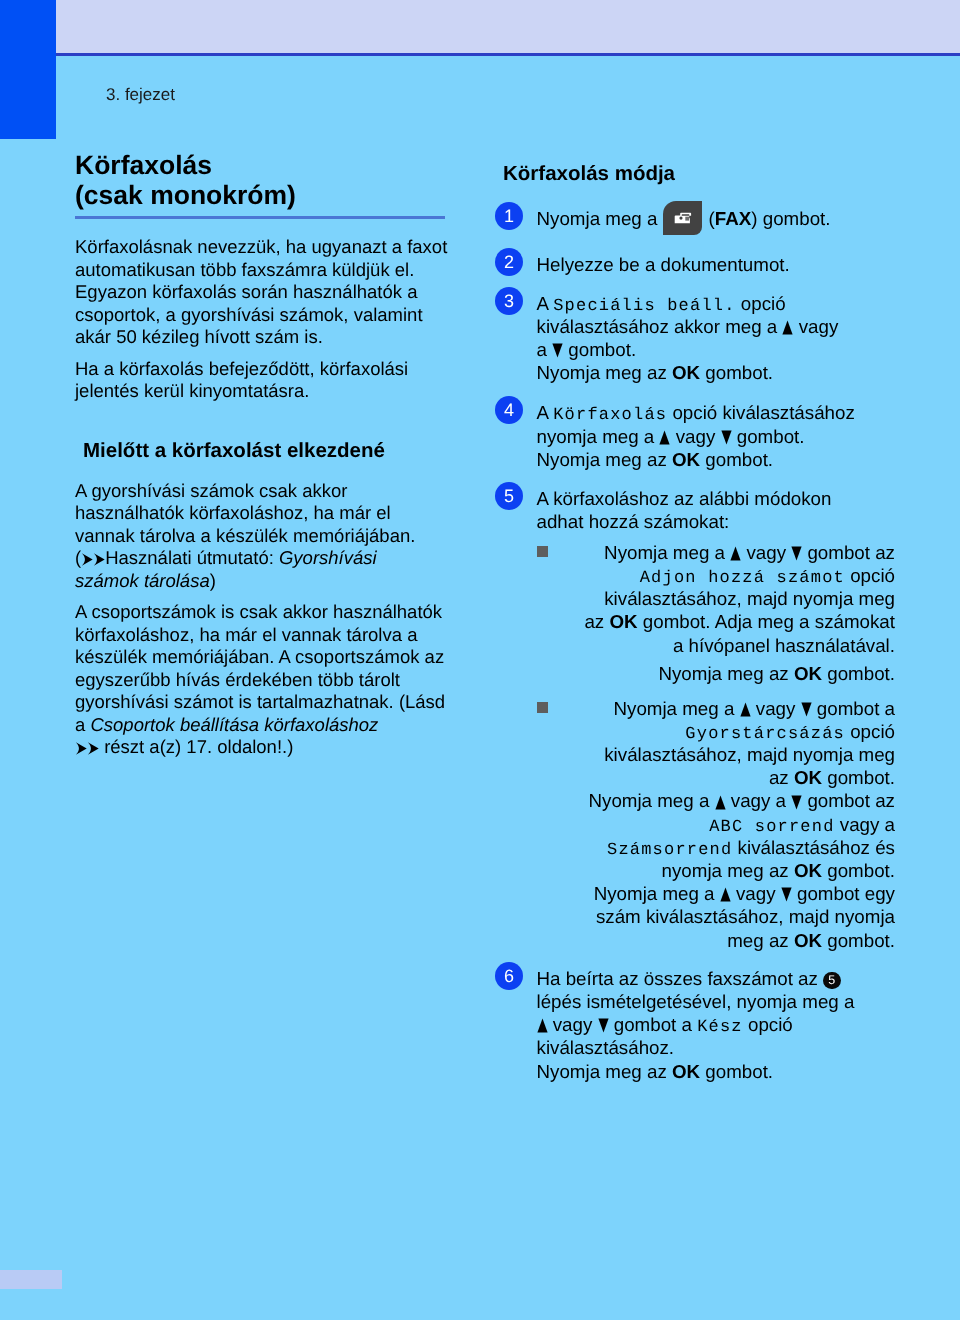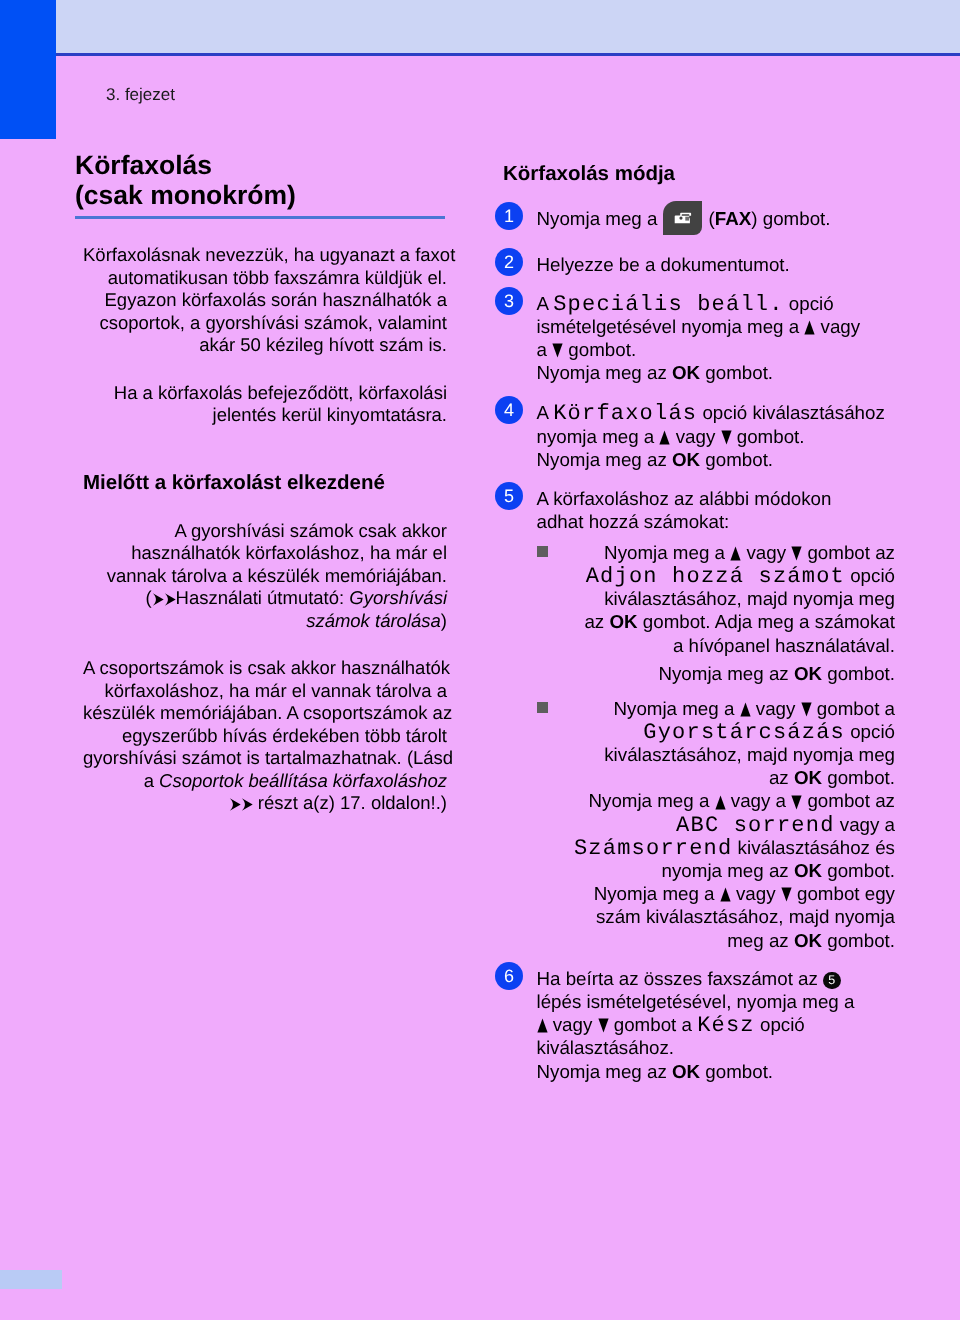--- a/index.html
+++ b/index.html
@@ -1,43 +1,43 @@
 <!DOCTYPE html>
 <html><head>
 <meta charset="utf-8">
 <title>Körfaxolás (csak monokróm)</title>
 <style>
   html,body{margin:0;padding:0;}
   body{width:960px;height:1320px;background:#ffffff;-webkit-font-smoothing:antialiased;text-rendering:geometricPrecision;
        font-family:"Liberation Sans",sans-serif;color:#000;}
-  .page{position:relative;width:960px;height:1320px;overflow:hidden;background:#f0abfc;}
+  .page{position:relative;width:960px;height:1320px;overflow:hidden;background:#7dd3fc;}
 
   
   .hdr-band{position:absolute;left:0;top:0;width:960px;height:53px;background:#ccd5f5;}
   .hdr-rule{position:absolute;left:0;top:53px;width:960px;height:3px;background:#2b3fc4;}
   .hdr-tab{position:absolute;left:0;top:0;width:56px;height:139px;background:#0050f5;}
   .chapter{position:absolute;left:106px;top:85px;font-size:17px;line-height:19px;color:#1a1a1a;}
 
   
   h1.title{margin:0;position:absolute;left:75px;top:150px;width:430px;
            font-size:26.5px;line-height:30px;font-weight:bold;}
   .title-rule{position:absolute;left:75px;top:216px;width:370px;height:3px;background:#4a76d4;}
 
   
   .colL{position:absolute;left:75px;top:236px;width:380px;}
   .colR{position:absolute;left:495px;top:155px;width:400px;}
 
   .ln{font-size:18.5px;line-height:22.5px;white-space:nowrap;}
   .colR .ln{line-height:23.2px;height:23.2px;overflow:visible;font-size:18.75px;}
-  .para{margin:8px;text-align:right;}
+  .para{margin:0;}
   .gap{height:9px;}
   h2.sub{margin:8px;font-size:20.5px;line-height:21.25px;font-weight:bold;white-space:nowrap;}
   i{font-style:italic;}
   b{font-weight:bold;}
-  .mono{font-family:"Liberation Mono",monospace;font-size:22px;letter-spacing:1.2px;line-height:inherit;}
+  .mono{font-family:"Liberation Mono",monospace;font-size:17px;letter-spacing:1.2px;line-height:inherit;}
 
   .arw{display:inline-block;width:12px;height:13px;vertical-align:-2px;}
 
   
   .step{position:relative;padding-left:41.5px;}
   .step .num{position:absolute;left:0px;top:-5px;width:28px;height:28px;border-radius:50%;
              background:#0c40f2;color:#fff;font-size:18px;line-height:28px;text-align:center;
              display:block;font-weight:normal;}
   .step .body{}
   .bullet{position:relative;padding-left:27px;text-align:right;}
@@ -133,21 +133,21 @@
       <span class="num">2</span>
       <div class="body">
         <div class="ln">Helyezze be a dokumentumot.</div>
       </div>
     </div>
 
     <div class="step" style="margin-top:15.5px">
       <span class="num">3</span>
       <div class="body">
         <div class="ln"><span>A </span><span class="mono">Speciális beáll.</span><span> opció</span></div>
-        <div class="ln"><span>ismételgetésével nyomja meg a </span><span class="tri-up"><svg viewBox="0 0 11 15" width="11" height="15" aria-hidden="true">
+        <div class="ln"><span>kiválasztásához akkor meg a </span><span class="tri-up"><svg viewBox="0 0 11 15" width="11" height="15" aria-hidden="true">
                 <path d="M5.5 0.4 L10.6 14.6 L0.4 14.6 Z" fill="#000"></path>
               </svg></span><span> vagy</span></div>
         <div class="ln"><span>a </span><span class="tri-dn"><svg viewBox="0 0 11 15" width="11" height="15" aria-hidden="true">
                 <path d="M5.5 14.6 L10.6 0.4 L0.4 0.4 Z" fill="#000"></path>
               </svg></span><span> gombot.</span></div>
         <div class="ln"><span>Nyomja meg az </span><b>OK</b><span> gombot.</span></div>
       </div>
     </div>
 
     <div class="step" style="margin-top:16.8px">

